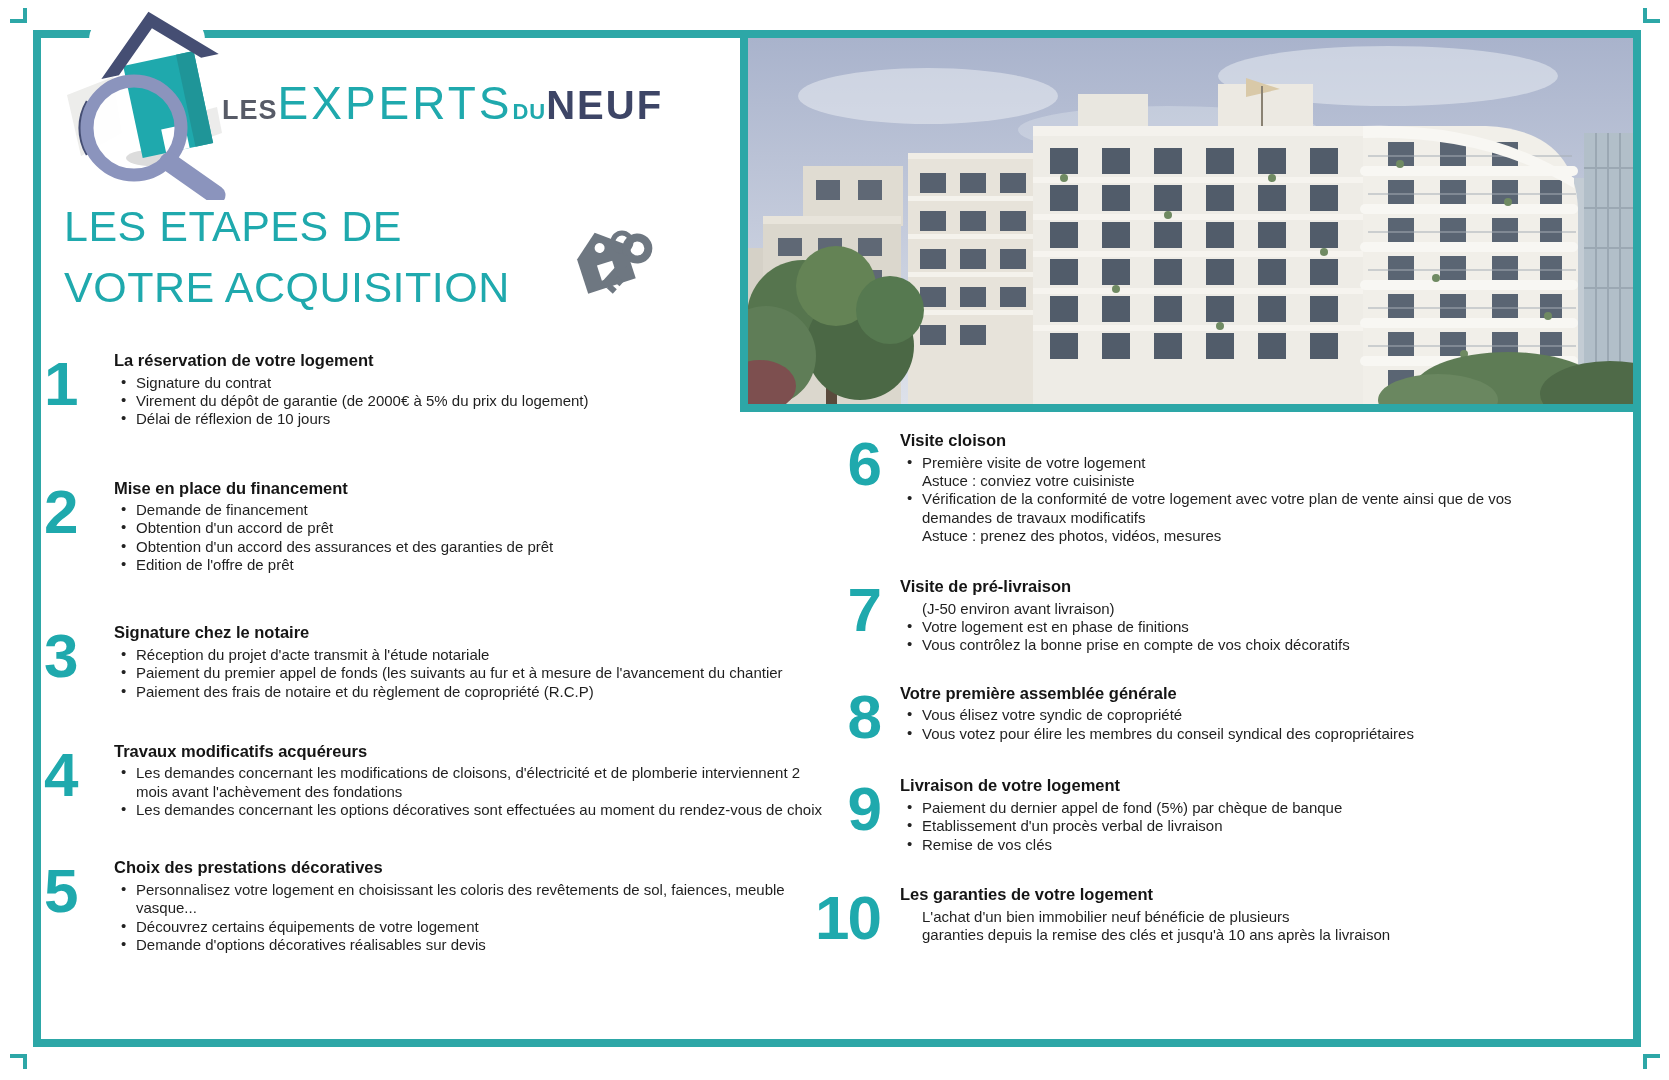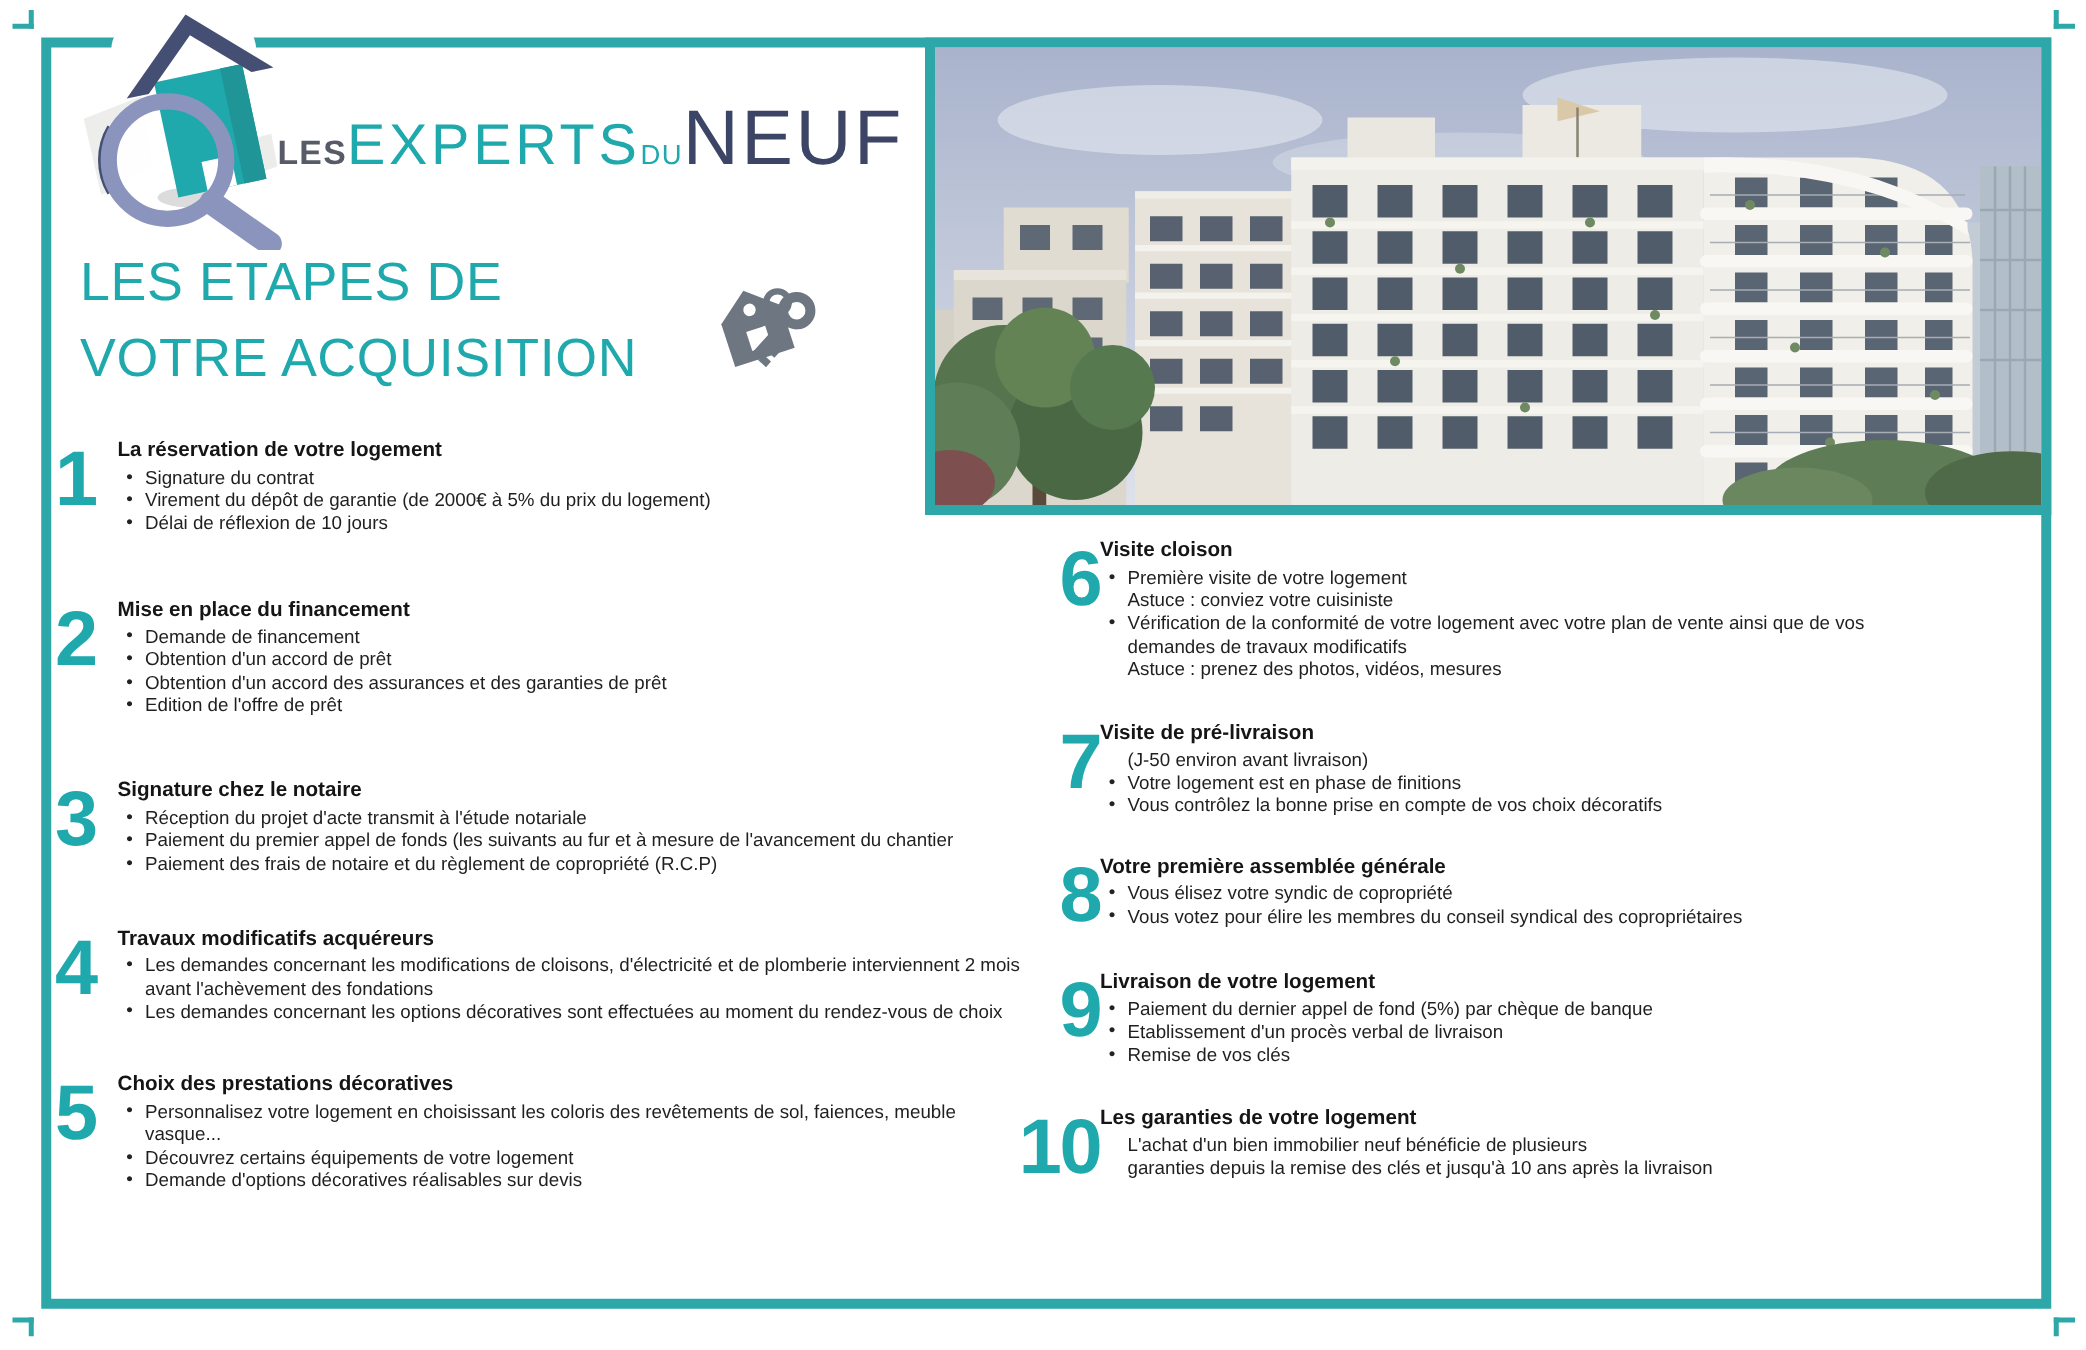--- a/index.html
+++ b/index.html
@@ -19,40 +19,40 @@
   .mark.tr{left:1643px;top:8px;border-left-width:4px;border-bottom-width:4px}
   .mark.bl{left:10px;top:1054px;border-right-width:4px;border-top-width:4px}
   .mark.br{left:1643px;top:1054px;border-left-width:4px;border-top-width:4px}
 
   
   .logo-icon{position:absolute;left:52px;top:0;width:180px;height:200px;z-index:5}
   .logo-text{position:absolute;left:222px;top:80px;display:flex;align-items:baseline;white-space:nowrap;z-index:5}
   .lw{line-height:1}
   .lw.les{font-size:27px;font-weight:600;color:#575b67;letter-spacing:1px}
   .lw.experts{font-size:46px;font-weight:400;color:var(--accent);letter-spacing:3px}
-  .lw.du{font-size:22px;font-weight:400;color:var(--accent);letter-spacing:1px}
-  .lw.neuf{font-size:62px;font-weight:400;color:var(--navy);letter-spacing:2px}
+  .lw.du{font-size:22px;font-weight:700;color:var(--accent);letter-spacing:1px}
+  .lw.neuf{font-size:40px;font-weight:700;color:var(--navy);letter-spacing:2px}
 
   
   .page-title{position:absolute;left:64px;top:196px;font-size:43px;font-weight:400;color:var(--accent);line-height:1.42;letter-spacing:.5px}
 
   .keys-icon{position:absolute;left:560px;top:220px;width:118px;height:92px}
 
   
   .photo{position:absolute;left:740px;top:30px;width:901px;height:382px;border:8px solid var(--frame);background:#cdd5e4}
   .photo svg{display:block;width:100%;height:100%}
 
   
   .col{position:absolute;display:flex;flex-direction:column}
   #col-left{left:44px;top:350px;width:784px}
   #col-right{left:802px;top:430px;width:764px}
   .step{display:flex;align-items:flex-start}
   .step-num{flex:0 0 50px;font-size:62px;font-weight:800;line-height:.9;letter-spacing:-2px;color:var(--accent);margin-top:6px}
   #col-right .step-num{flex:0 0 78px;text-align:right}
-  .step-body{margin-left:0;width:722px}
+  .step-body{margin-left:20px;width:722px}
   #col-right .step-body{width:620px}
   .step-title{font-weight:700;font-size:16.5px;line-height:1.25;margin-bottom:3px;color:#151515}
   .item{font-size:15px;line-height:1.22;padding-left:22px;position:relative}
   .item.bullet::before{content:"•";position:absolute;left:7px;top:-1px;font-size:15px;color:#222}
   #col-left .step:nth-child(1){margin-bottom:49px}
   #col-left .step:nth-child(2){margin-bottom:48px}
   #col-left .step:nth-child(3){margin-bottom:40px}
   #col-left .step:nth-child(4){margin-bottom:38px}
   #col-right .step:nth-child(1){margin-bottom:31px}
   #col-right .step:nth-child(2){margin-bottom:28px}

